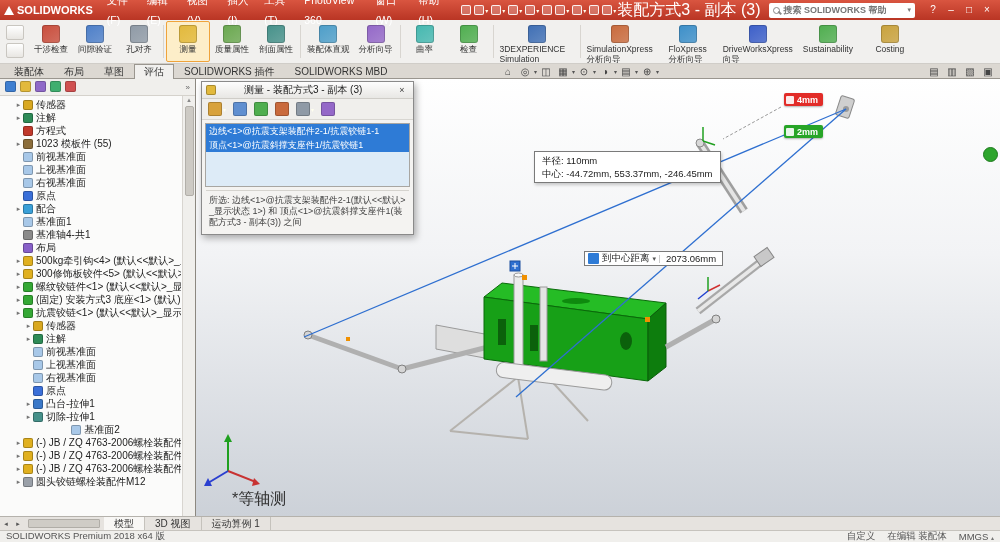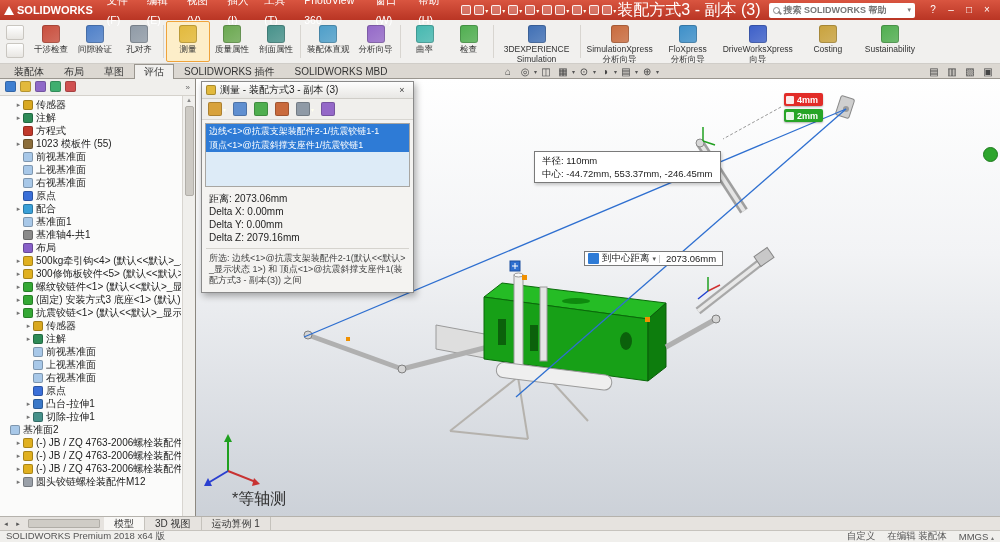--- a/index.html
+++ b/index.html
@@ -27,21 +27,21 @@
   
   .ribbon{height:44px;background:#f1f0ee;display:flex;align-items:stretch;padding:1px 2px;border-bottom:1px solid #d0cdc8;overflow:hidden;}
   .rmini{display:flex;flex-direction:column;justify-content:center;gap:3px;padding:0 4px;}
   .mbtn{width:18px;height:15px;border:1px solid #c9c6c0;background:linear-gradient(#fff,#e8e6e2);border-radius:2px;}
   .rgroup{display:flex;align-items:stretch;padding:0 1px;}
   .rsep{width:1px;background:#d8d5d0;margin:4px 1px;}
   .rbtn{display:flex;flex-direction:column;align-items:center;justify-content:flex-start;padding:3px 3px 1px;min-width:44px;max-width:58px;border:1px solid transparent;border-radius:2px;}
   .rbtn.wide{min-width:62px;max-width:82px;}
   .rbtn.active{background:#fdeec9;border-color:#efa33b;}
   .ric{width:18px;height:18px;border-radius:3px;margin-bottom:1px;box-shadow:inset 0 0 0 1px rgba(0,0,0,.18);flex:none;}
-  .rlbl{font-size:8.5px;line-height:10px;text-align:center;color:#333;white-space:pre-line;}
+  .rlbl{font-size:8.5px;line-height:10px;color:#333;white-space:pre-line;}
 
   
   .tabrow{height:15px;background:#dcd8d2;display:flex;align-items:flex-end;padding-left:4px;border-bottom:1px solid #9a968f;position:relative;}
   .ctab{padding:0 9px;font-size:10px;color:#333;height:14px;line-height:13px;border:1px solid transparent;border-bottom:0;}
   .ctab.active{background:#f1f0ee;border-color:#9a968f;margin-bottom:-1px;height:15px;}
   .hud{position:absolute;left:500px;top:0;display:flex;align-items:center;gap:1px;height:15px;}
   .hicon{width:16px;height:14px;font-size:10px;line-height:14px;text-align:center;color:#444;}
   .hcaret{font-size:6px;color:#555;}
   .rticons{position:absolute;right:4px;top:0;display:flex;gap:2px;height:15px;align-items:center;}
 
@@ -59,40 +59,40 @@
   .vscroll{position:absolute;right:0;top:17px;bottom:0;width:13px;background:#f0efec;border-left:1px solid #d8d5d0;display:flex;flex-direction:column;align-items:center;font-size:7px;color:#888;}
   .vthumb{width:9px;height:90px;background:#cdcac4;border:1px solid #b2afa9;border-radius:2px;margin-top:2px;}
 
   .viewport{flex:1;position:relative;background:linear-gradient(180deg,#ffffff 0%,#f2f3f5 40%,#ccd1d8 100%);overflow:hidden;}
   svg.scene{position:absolute;inset:0;width:100%;height:100%;}
 
   
   .mdialog{position:absolute;left:5px;top:2px;width:213px;background:#f4f3f1;border:1px solid #8a8a8a;box-shadow:2px 3px 7px rgba(0,0,0,.32);z-index:5;}
   .mhead{height:17px;display:flex;align-items:center;padding:0 4px;background:linear-gradient(#fdfdfd,#e8e7e4);border-bottom:1px solid #cfcdc8;gap:4px;}
   .mhead-ic{width:10px;height:10px;background:#e2b93c;border-radius:2px;box-shadow:inset 0 0 0 1px rgba(0,0,0,.25);}
-  .mtitle{flex:1;font-size:10px;color:#222;white-space:nowrap;overflow:hidden;}
+  .mtitle{flex:1;font-size:10px;color:#222;white-space:nowrap;overflow:hidden;margin-left:24px;}
   .mclose{width:14px;text-align:center;font-size:9px;color:#444;}
   .mtools{height:21px;display:flex;align-items:center;gap:3px;padding:0 4px;background:#f0efec;border-bottom:1px solid #d8d6d1;}
   .mtool{display:flex;align-items:center;gap:1px;height:17px;padding:0 2px;}
   .ric2{width:14px;height:14px;border-radius:2px;box-shadow:inset 0 0 0 1px rgba(0,0,0,.2);display:inline-block;}
   .mlist{margin:3px;height:64px;background:#ddebf7;border:1px solid #a8a6a2;overflow:hidden;}
   .mrow{height:14px;line-height:14px;padding:0 3px;font-size:9px;white-space:nowrap;overflow:hidden;}
   .mrow.selected{background:#2e7bd6;color:#fff;}
   .mresults{padding:2px 7px;}
   .mresults div{height:13px;line-height:13px;font-size:10px;color:#222;}
   .mdivider{height:1px;background:#d5d3ce;margin:2px 4px;}
   .mfooter{padding:2px 7px 6px;font-size:9px;color:#444;line-height:11px;word-break:break-all;}
 
   
   .tooltip{position:absolute;left:338px;top:72px;background:#fff;border:1px solid #7a7a7a;padding:2px 7px;font-size:9.5px;line-height:13px;color:#222;z-index:4;box-shadow:1px 2px 3px rgba(0,0,0,.2);white-space:nowrap;}
   .dimcallout{position:absolute;left:388px;top:172px;display:flex;align-items:center;background:#fff;border:1px solid #7a7a7a;height:15px;font-size:9.5px;z-index:4;white-space:nowrap;}
   .dc-ic{width:11px;height:11px;background:#2e7bd6;margin:0 3px;border-radius:1px;flex:none;}
   .dc-caret{font-size:7px;color:#555;padding:0 3px;border-right:1px solid #ccc;}
   .dc-value{padding:0 6px;}
-  .legend{position:absolute;left:588px;top:14px;display:flex;flex-direction:column;gap:3px;z-index:4;align-items:flex-start;}
+  .legend{position:absolute;left:588px;top:14px;display:flex;flex-direction:column;gap:19px;z-index:4;align-items:flex-start;}
   .chip{display:flex;align-items:center;height:13px;border-radius:2px;padding:0 5px 0 2px;color:#fff;font-size:9px;font-weight:bold;box-shadow:0 1px 2px rgba(0,0,0,.3);}
   .chip-ic{width:8px;height:8px;background:#fff;border-radius:1px;margin-right:3px;opacity:.9;display:inline-block;}
   .viewlabel{position:absolute;left:36px;bottom:6px;font-size:16px;color:#333;z-index:3;}
   .flyout{position:absolute;right:2px;top:68px;width:15px;height:15px;border-radius:50%;background:#2da52d;border:1px solid #1d7a1d;z-index:4;}
 
   
   .bottomtabs{height:14px;background:#e6e3df;display:flex;align-items:center;border-top:1px solid #b5b2ac;}
   .btnav{width:12px;text-align:center;font-size:7px;color:#555;}
   .btscroll{width:72px;height:9px;background:#cfccc6;border:1px solid #b0ada7;margin:0 4px;border-radius:1px;}
   .btab{padding:0 10px;font-size:10px;height:13px;line-height:13px;border-right:1px solid #c5c2bc;color:#333;}
@@ -247,26 +247,26 @@
         <span class="ric" style="background: linear-gradient(145deg, rgb(60, 143, 201), rgba(60, 143, 201, 0.8));"></span>
         <span class="rlbl">FloXpress
 分析向导</span>
       </div>
       <div class="rbtn wide">
         <span class="ric" style="background: linear-gradient(145deg, rgb(60, 95, 201), rgba(60, 95, 201, 0.8));"></span>
         <span class="rlbl">DriveWorksXpress
 向导</span>
       </div>
       <div class="rbtn wide">
+        <span class="ric" style="background: linear-gradient(145deg, rgb(79, 174, 79), rgba(79, 174, 79, 0.8));"></span>
+        <span class="rlbl">Sustainability</span>
+      </div>
+      <div class="rbtn wide">
         <span class="ric" style="background: linear-gradient(145deg, rgb(201, 162, 60), rgba(201, 162, 60, 0.8));"></span>
         <span class="rlbl">Costing</span>
-      </div>
-      <div class="rbtn wide">
-        <span class="ric" style="background: linear-gradient(145deg, rgb(79, 174, 79), rgba(79, 174, 79, 0.8));"></span>
-        <span class="rlbl">Sustainability</span>
       </div>
     </div>
   </div>
 
 <div class="tabrow">
   <span style="display:flex;align-items:flex-end;">
       <span class="ctab">装配体</span>
       <span class="ctab">布局</span>
       <span class="ctab">草图</span>
       <span class="ctab active">评估</span>
@@ -427,21 +427,21 @@
         <div class="trow" style="padding-left: 23px;">
           <span class="tarrow">▸</span>
           <i class="ticon" style="background: rgb(58, 120, 200);"></i>
           <span class="tlbl">凸台-拉伸1</span>
         </div>
         <div class="trow" style="padding-left: 23px;">
           <span class="tarrow">▸</span>
           <i class="ticon" style="background: rgb(70, 145, 138);"></i>
           <span class="tlbl">切除-拉伸1</span>
         </div>
-        <div class="trow" style="">
+        <div class="trow" style=" justify-content: center;">
           <span class="tarrow"></span>
           <i class="ticon" style="background: rgb(168, 200, 232);"></i>
           <span class="tlbl">基准面2</span>
         </div>
         <div class="trow" style="padding-left: 13px;">
           <span class="tarrow">▸</span>
           <i class="ticon" style="background: rgb(224, 176, 32);"></i>
           <span class="tlbl">(-) JB / ZQ 4763-2006螺栓装配件M12</span>
         </div>
         <div class="trow" style="padding-left: 13px;">
@@ -588,26 +588,20 @@
             <span class="qcaret">▾</span>
           </span>
           <span class="mtool">
             <i class="ric2" style="background: rgb(148, 104, 200);"></i>
           </span>
         </div>
       <div class="mlist">
           <div class="mrow selected">边线&lt;1&gt;@抗震支架装配件2-1/抗震铰链1-1</div>
           <div class="mrow selected">顶点&lt;1&gt;@抗震斜撑支座件1/抗震铰链1</div>
         </div>
-      <div class="mresults">
-          <div>距离: 2073.06mm</div>
-          <div>Delta X: 0.00mm</div>
-          <div>Delta Y: 0.00mm</div>
-          <div>Delta Z: 2079.16mm</div>
-        </div>
       <div class="mdivider"></div>
       <div class="mfooter">所选: 边线&lt;1&gt;@抗震支架装配件2-1(默认&lt;&lt;默认&gt;_显示状态 1&gt;) 和 顶点&lt;1&gt;@抗震斜撑支座件1(装配方式3 - 副本(3)) 之间</div>
     </div>
 
     <div class="tooltip">
       <div>半径: 110mm</div>
       <div>中心: -44.72mm, 553.37mm, -246.45mm</div>
     </div>
 
     <div class="dimcallout">

